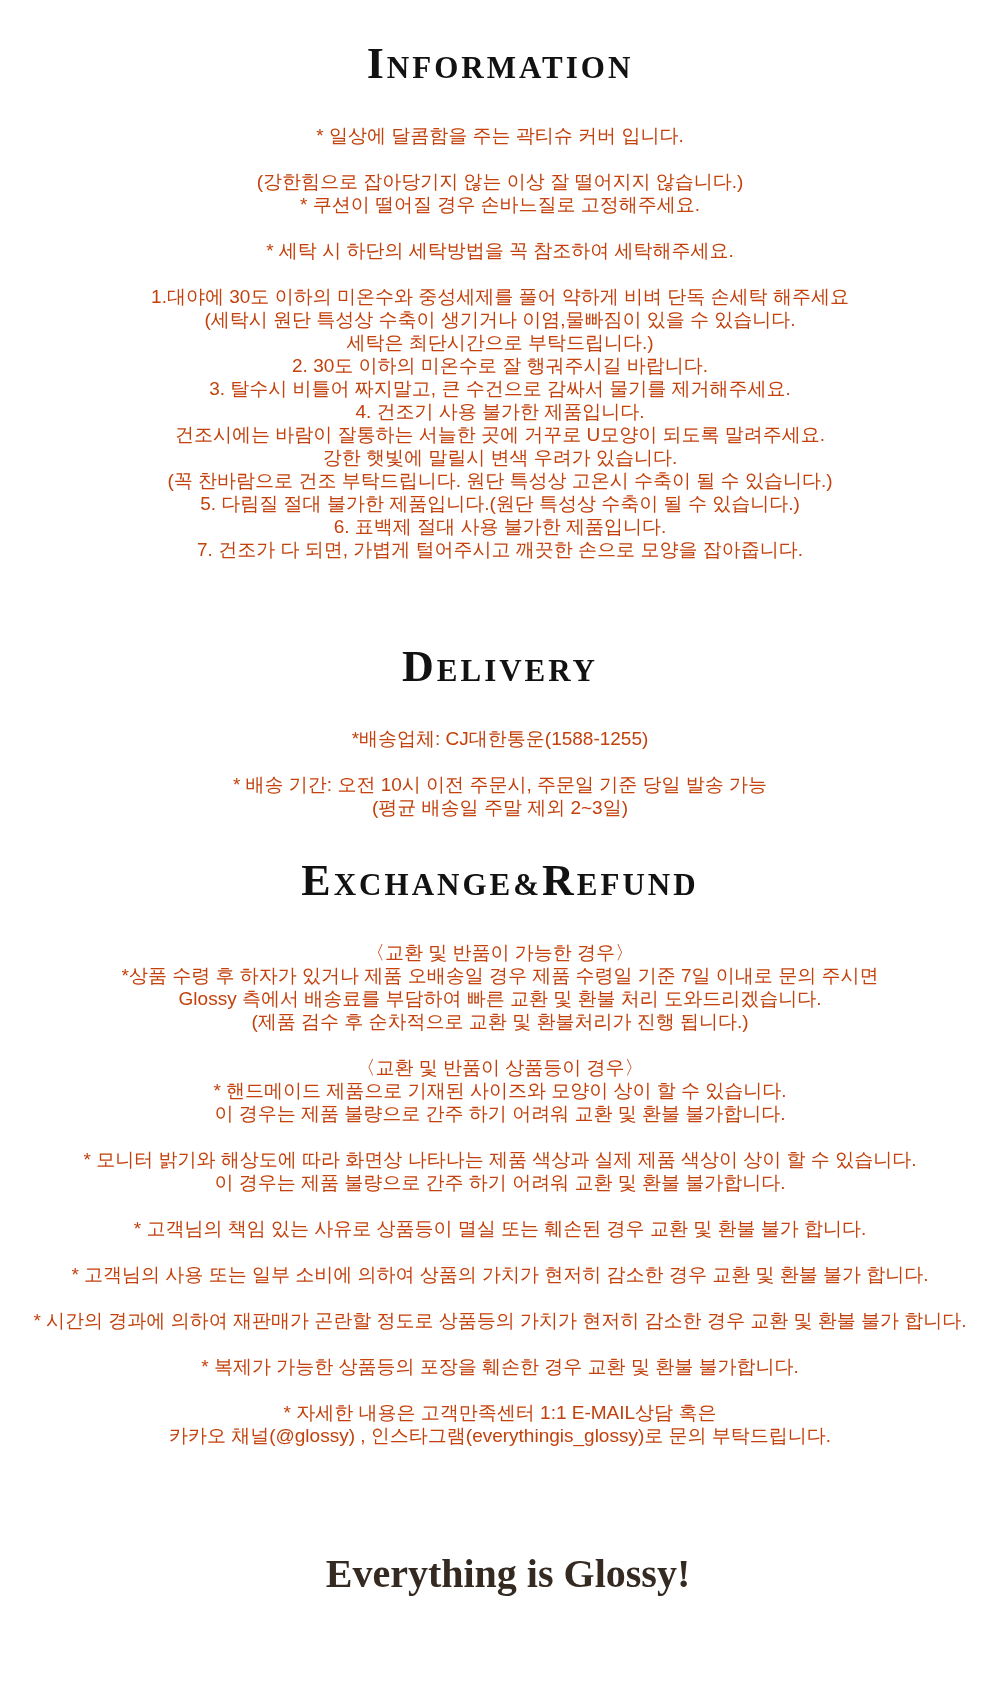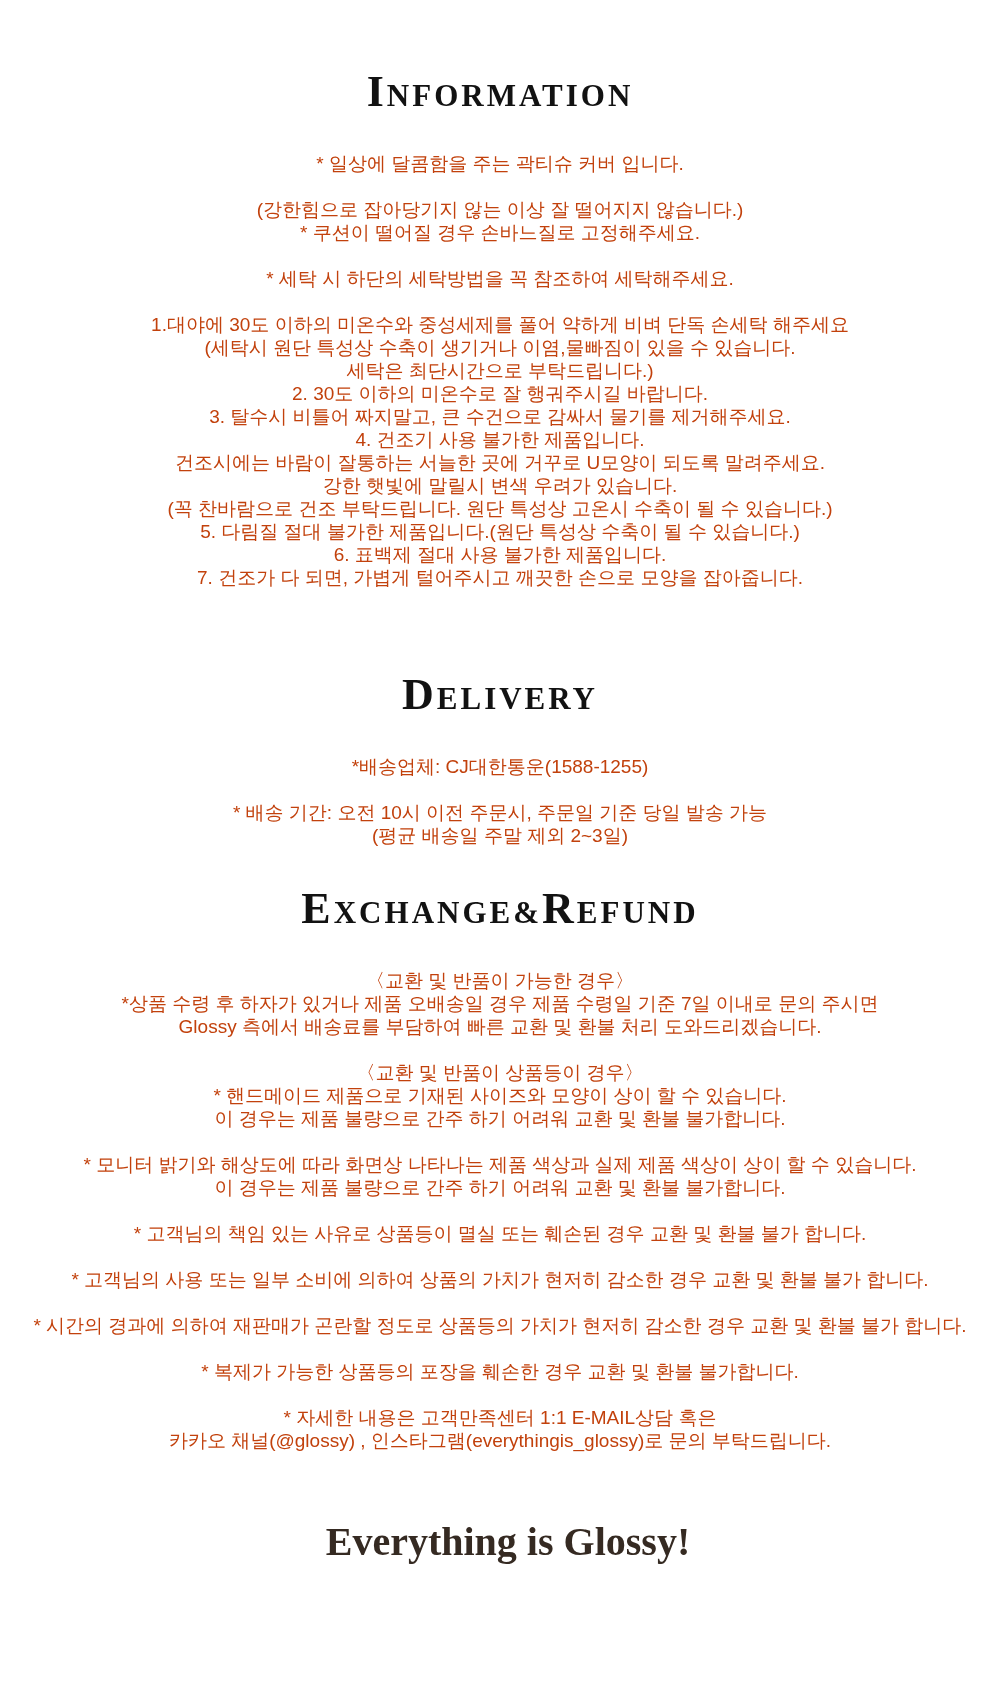--- a/index.html
+++ b/index.html
@@ -11,21 +11,21 @@
     position: relative;
     width: 1000px;
     height: 1700px;
     margin: 0 auto;
     background: #ffffff;
     overflow: hidden;
     font-family: "Liberation Sans", sans-serif;
     color: #4a4a4a;
     text-align: center;
   }
-  .section { padding: 0 10px; margin-top: 28px; }
+  .section { padding: 0 10px; }
   #section-information { padding-top: 42px; }
   #section-delivery { margin-top: 84px; }
   #section-exchange { margin-top: 40px; }
 
   .section-title {
     margin: 0 0 34px 0;
     font-family: "Liberation Serif", serif;
     font-weight: 700;
     font-size: 31px;
     line-height: 44px;
@@ -39,21 +39,21 @@
   .blocks { }
   .block + .block { margin-top: 23px; }
   .line {
     font-size: 19px;
     line-height: 23px;
     letter-spacing: 0px;
     color: #c2410c;
   }
 
   .footer-slogan {
-    margin-top: 66px;
+    margin-top: 103px;
     font-family: "Liberation Serif", serif;
     font-weight: 700;
     font-size: 40px;
     line-height: 48px;
     color: #352a22;
     padding-left: 16px;
   }
 </style>
 </head>
 <body>
@@ -103,20 +103,21 @@
       </div>
   </section>
 
   <section class="section" id="section-exchange">
     <h2 class="section-title"><span class="cap-lg">E</span><span>X</span><span>C</span><span>H</span><span>A</span><span>N</span><span>G</span><span>E</span><span>&amp;</span><span class="cap-lg">R</span><span>E</span><span>F</span><span>U</span><span>N</span><span>D</span></h2>
     <div class="blocks">
         <div class="block">
           <div class="line">〈교환 및 반품이 가능한 경우〉</div>
           <div class="line">*상품 수령 후 하자가 있거나 제품 오배송일 경우 제품 수령일 기준 7일 이내로 문의 주시면</div>
           <div class="line">Glossy 측에서 배송료를 부담하여 빠른 교환 및 환불 처리 도와드리겠습니다.</div>
+          <div class="line">(제품 검수 후 순차적으로 교환 및 환불처리가 진행 됩니다.)</div>
         </div>
         <div class="block">
           <div class="line">〈교환 및 반품이 상품등이 경우〉</div>
           <div class="line">* 핸드메이드 제품으로 기재된 사이즈와 모양이 상이 할 수 있습니다.</div>
           <div class="line">이 경우는 제품 불량으로 간주 하기 어려워 교환 및 환불 불가합니다.</div>
         </div>
         <div class="block">
           <div class="line">* 모니터 밝기와 해상도에 따라 화면상 나타나는 제품 색상과 실제 제품 색상이 상이 할 수 있습니다.</div>
           <div class="line">이 경우는 제품 불량으로 간주 하기 어려워 교환 및 환불 불가합니다.</div>
         </div>

